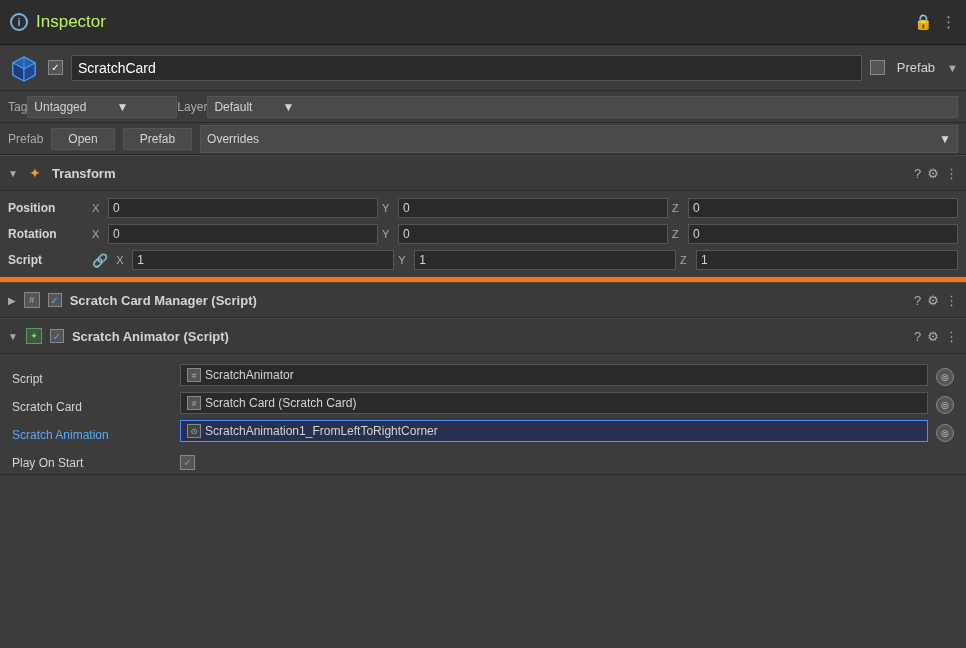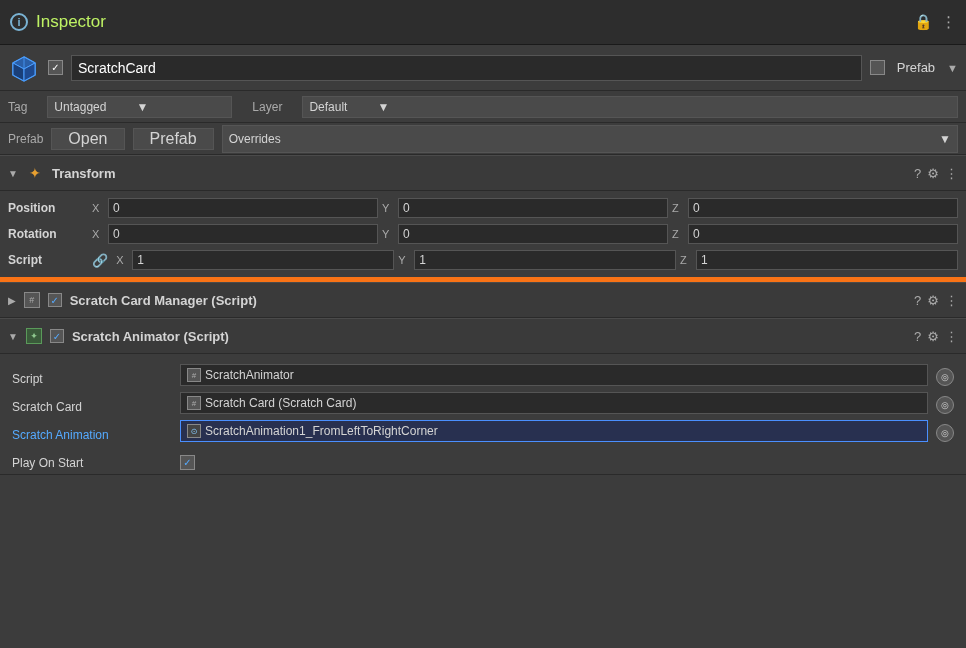--- a/index.html
+++ b/index.html
@@ -106,56 +106,56 @@
       font-size: 11px;
     }
 
     
     .tag-layer-row {
       background: #3c3c3c;
       height: 32px;
       display: flex;
       align-items: center;
       padding: 0 8px;
-      gap: 20px;
+      gap: 0;
       border-bottom: 1px solid #2a2a2a;
     }
     .tl-label { color: #aaa; font-size: 12px; }
     .tl-dropdown {
       background: #4a4a4a;
       border: 1px solid #555;
       color: #d4d4d4;
       padding: 2px 6px;
       font-size: 12px;
       height: 22px;
       display: flex;
       align-items: center;
       gap: 30px;
       cursor: pointer;
     }
-    .tl-dropdown-large { width: 185px; }
+    .tl-dropdown-large { width: 150px; }
     .tl-dropdown-layer { flex: 1; }
 
     
     .prefab-row {
       background: #3c3c3c;
       height: 32px;
       display: flex;
       align-items: center;
       padding: 0 8px;
       gap: 8px;
       border-bottom: 1px solid #2a2a2a;
     }
     .prefab-label { color: #aaa; font-size: 12px; }
     .prefab-btn {
       background: #4a4a4a;
       border: 1px solid #555;
       color: #d4d4d4;
       padding: 2px 16px;
-      font-size: 16px;
+      font-size: 12px;
       height: 22px;
       cursor: pointer;
       display: flex;
       align-items: center;
     }
     .prefab-overrides {
       flex: 1;
       background: #4a4a4a;
       border: 1px solid #555;
       color: #d4d4d4;

